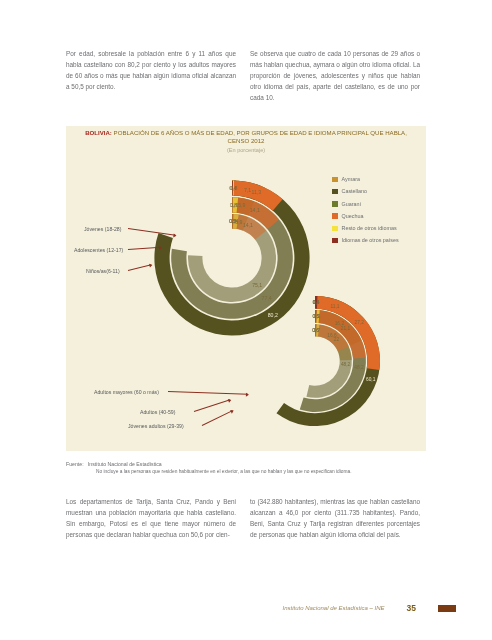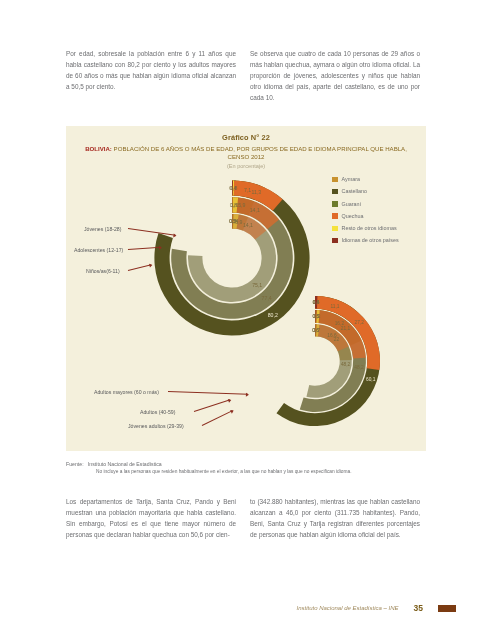--- a/index.html
+++ b/index.html
@@ -51,38 +51,37 @@
     content:"";position:absolute;right:-1px;top:-2px;
     border-left:3.2px solid #8c2f20;border-top:2px solid transparent;border-bottom:2px solid transparent;
   }
 
   
   #source{position:absolute;left:66px;top:461px;width:360px;}
   .src-line{font-size:5.2px;color:#6d6e71;}
   .src-line.indent{padding-left:30px;margin-top:2px;font-size:4.8px;}
 
   
-  #footer{position:absolute;right:36px;bottom:27px;display:flex;align-items:center;gap:15px;}
+  #footer{position:absolute;right:36px;bottom:27px;display:flex;align-items:center;gap:22px;}
   .foot-txt{font-size:6px;font-style:italic;color:#a08a5e;}
   .foot-num{font-size:8.5px;font-weight:bold;color:#7a5c18;}
   .foot-bar{width:18px;height:7px;background:#7b3b12;}
 </style>
 </head>
 <body>
 
 <div class="page">
 
   <div class="text-block" id="top-text">
     <div class="col">Por edad, sobresale la población entre 6 y 11 años que habla castellano con 80,2 por ciento y los adultos mayores de 60 años o más que hablan algún idioma oficial alcanzan a 50,5 por ciento.</div>
     <div class="col">Se observa que cuatro de cada 10 personas de 29 años o más hablan quechua, aymara o algún otro idioma oficial. La proporción de jóvenes, adolescentes y niños que hablan otro idioma del país, aparte del castellano, es de uno por cada 10.</div>
   </div>
 
   <div id="chart-panel">
 
-    <div class="chart-title">Gráfico N° 22</div>
     <div class="chart-subtitle">
       <span class="bolivia">BOLIVIA:</span>
       <span>POBLACIÓN DE 6 AÑOS O MÁS DE EDAD, POR GRUPOS DE EDAD E IDIOMA PRINCIPAL QUE HABLA, CENSO 2012</span>
     </div>
     <div class="chart-units">(En porcentaje)</div>
 
     <div class="donut-wrap" id="donut1">
       <svg class="donut-svg" viewBox="0 0 200 200" width="160" height="160">
         <g id="d1-rings">
             <path d="M100 3 A97 97 0 0 1 141.85123643105302 12.493005941284324 L133.6535715631148 29.63355116928018 A78 78 0 0 0 100 22 Z" fill="#c8922f" fill-opacity="1"></path>

